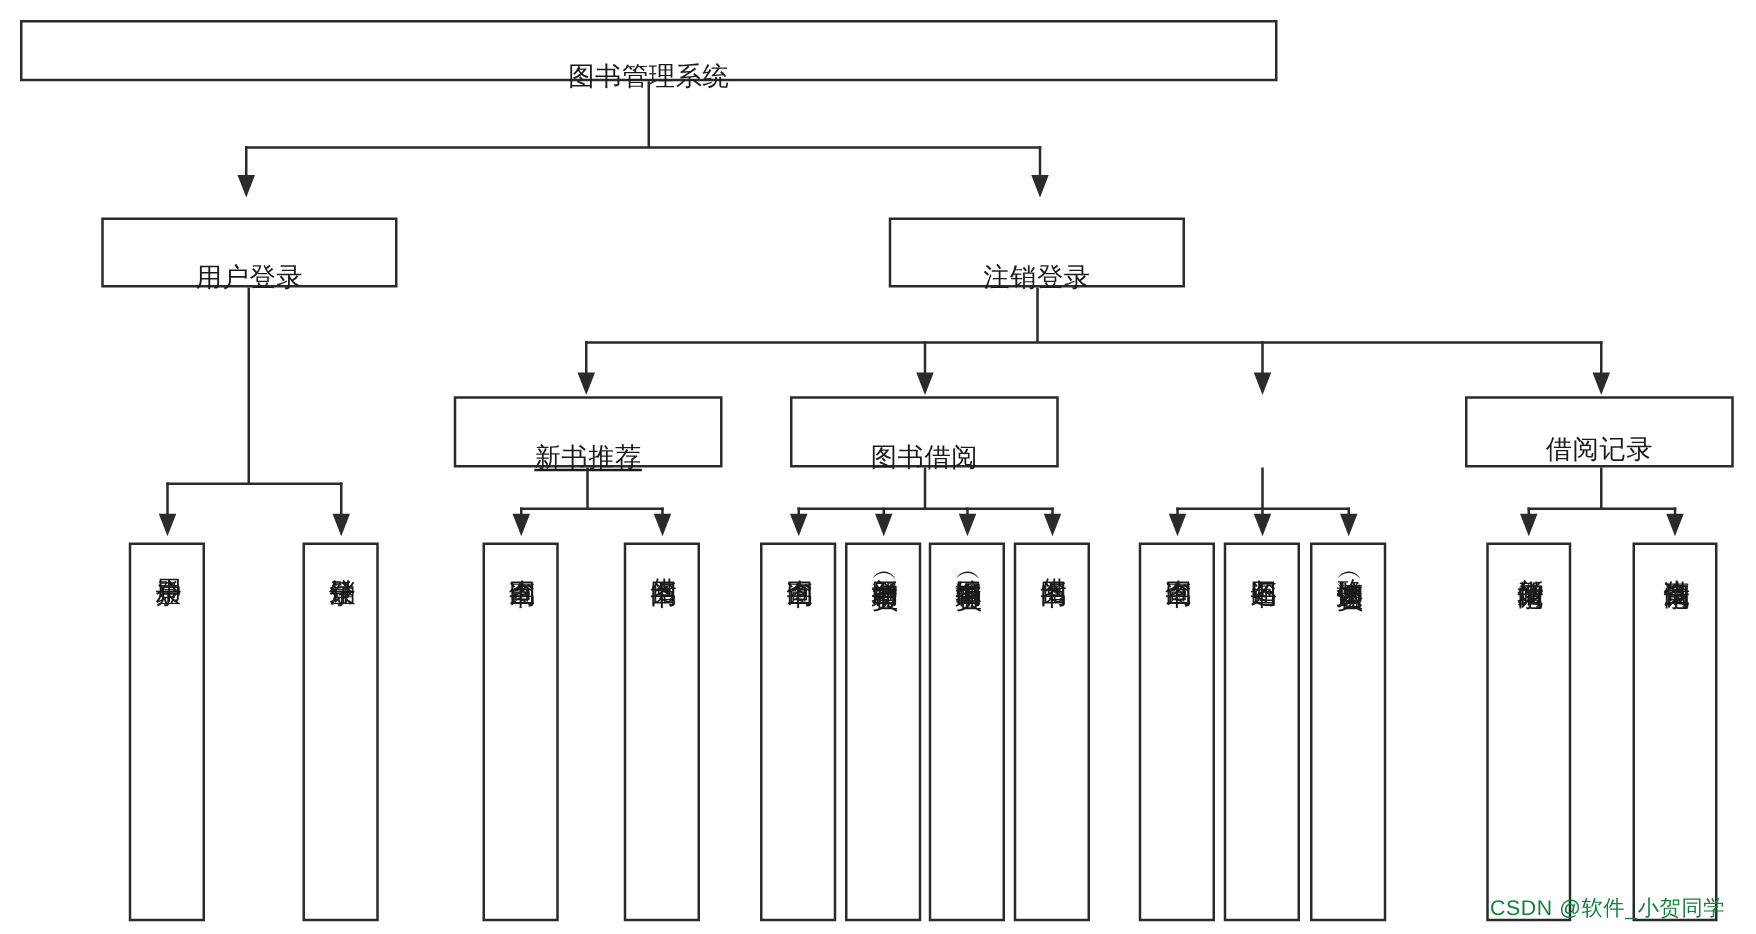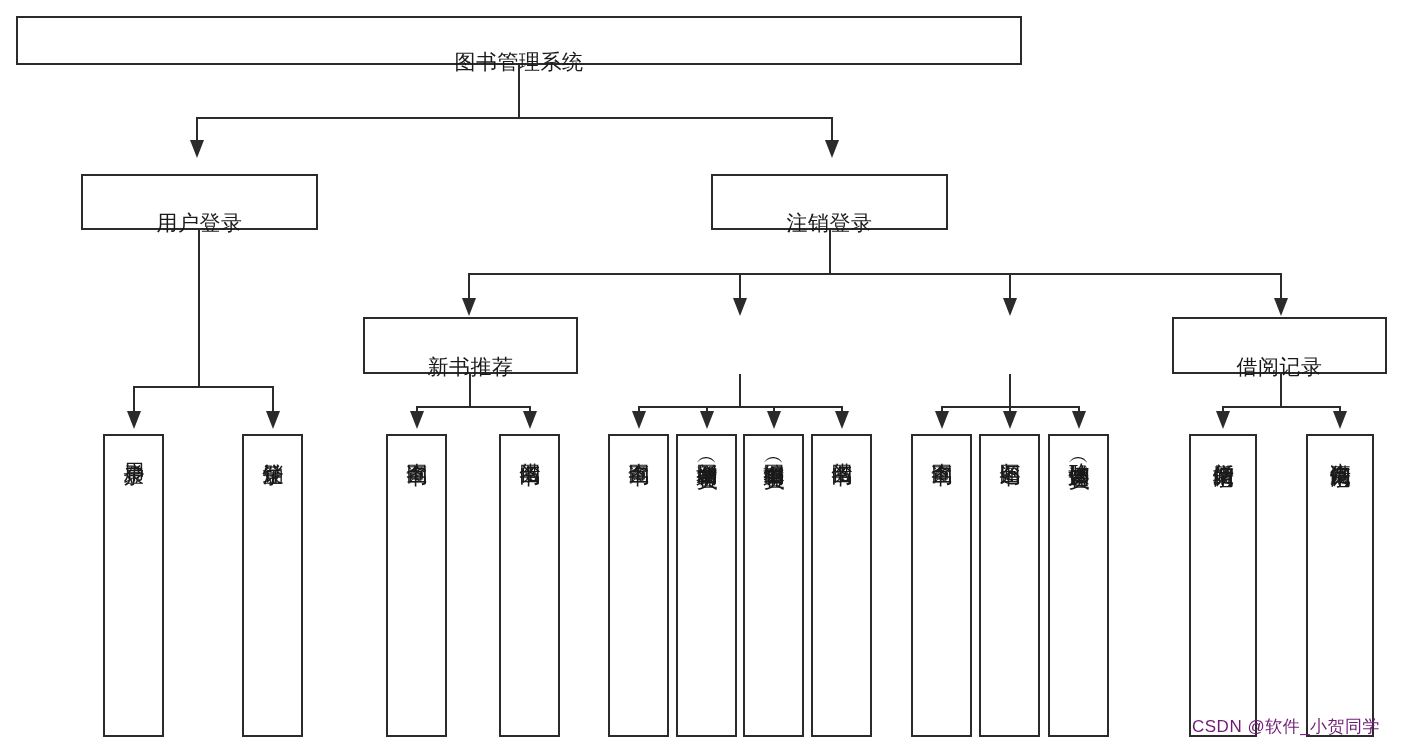--- a/index.html
+++ b/index.html
@@ -64,21 +64,21 @@
     width: 0;
     height: 0;
     border-left: 7px solid transparent;
     border-right: 7px solid transparent;
     border-top: 18px solid #2b2b2b;
   }
   
   #watermark {
     position: absolute;
     font-size: 17px;
-    color: #701a75;
+    color: #15803d;
     white-space: nowrap;
     letter-spacing: 0.5px;
     pointer-events: none;
   }
 </style>
 </head>
 <body>
 
 <div id="canvas">
 
@@ -111,24 +111,27 @@
   <div class="ln h" style="left:468px;top:273px;width:814px;"></div>
   <div class="ln v" style="left:468px;top:273px;height:27px;"></div>
   <div class="arrow" style="left:462px;top:298px;"></div>
   <div class="ln v" style="left:739px;top:273px;height:27px;"></div>
   <div class="arrow" style="left:733px;top:298px;"></div>
   <div class="ln v" style="left:1009px;top:273px;height:27px;"></div>
   <div class="arrow" style="left:1003px;top:298px;"></div>
   <div class="ln v" style="left:1280px;top:273px;height:27px;"></div>
   <div class="arrow" style="left:1274px;top:298px;"></div>
 
-  <div class="node" style="left:363px;top:317px;width:215px;height:57px;">
+  <div class="node" style="left:363px;top:317px;width:215px;height:57px;text-decoration:underline;">
     <span class="label-h">新书推荐</span>
   </div>
-  <div class="node" style="left:1172px;top:317px;width:215px;height:57px;">
+  <div class="node" style="left:632px;top:317px;width:215px;height:57px;">
+    <span class="label-h">图书借阅</span>
+  </div>
+  <div class="node" style="left:1172px;top:317px;width:215px;height:57px;align-items:flex-end;">
     <span class="label-h">借阅记录</span>
   </div>
 
   <div class="ln v" style="left:469px;top:374px;height:33px;"></div>
   <div class="ln h" style="left:416px;top:406px;width:115px;"></div>
   <div class="ln v" style="left:416px;top:406px;height:8px;"></div>
   <div class="arrow" style="left:410px;top:411px;"></div>
   <div class="ln v" style="left:529px;top:406px;height:8px;"></div>
   <div class="arrow" style="left:523px;top:411px;"></div>
 

